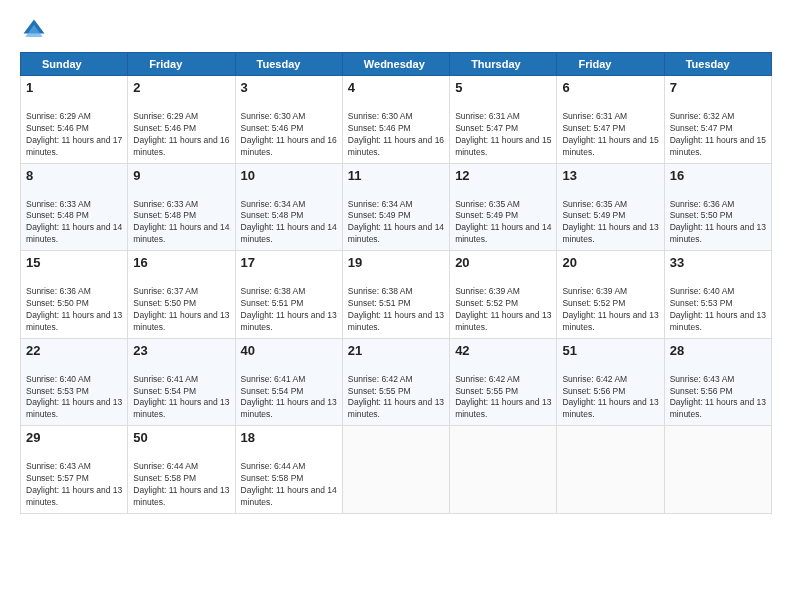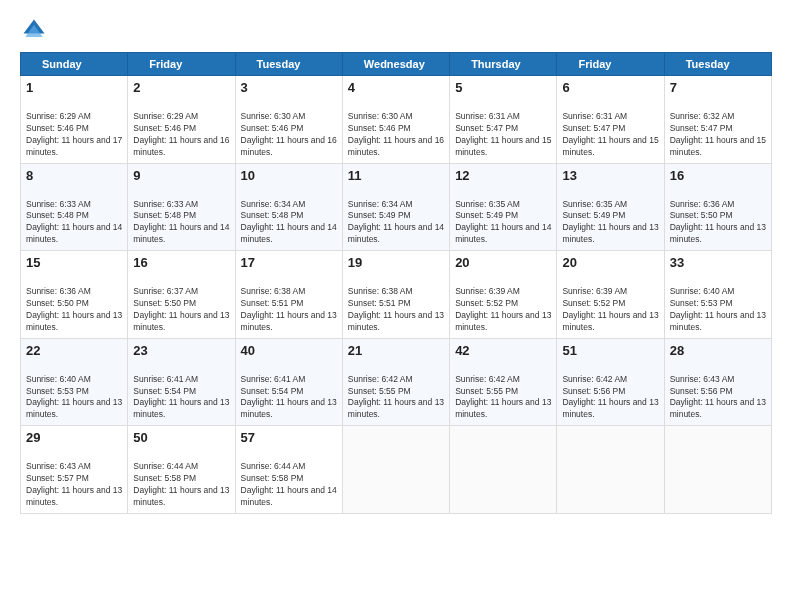--- a/index.html
+++ b/index.html
@@ -314,21 +314,21 @@
 Sunset: 5:57 PM
 Daylight: 11 hours and 13 minutes.</div>
           </td>
           <td>
             <span class="day-number">50</span>
             <div class="day-info" style="white-space: pre-line;">Sunrise: 6:44 AM
 Sunset: 5:58 PM
 Daylight: 11 hours and 13 minutes.</div>
           </td>
           <td>
-            <span class="day-number">57</span>
+            <span class="day-number">18</span>
             <div class="day-info" style="white-space: pre-line;">Sunrise: 6:44 AM
 Sunset: 5:58 PM
 Daylight: 11 hours and 14 minutes.</div>
           </td>
           <td class="empty-cell"></td>
           <td class="empty-cell"></td>
           <td class="empty-cell"></td>
           <td class="empty-cell"></td>
         </tr>
       </tbody>

